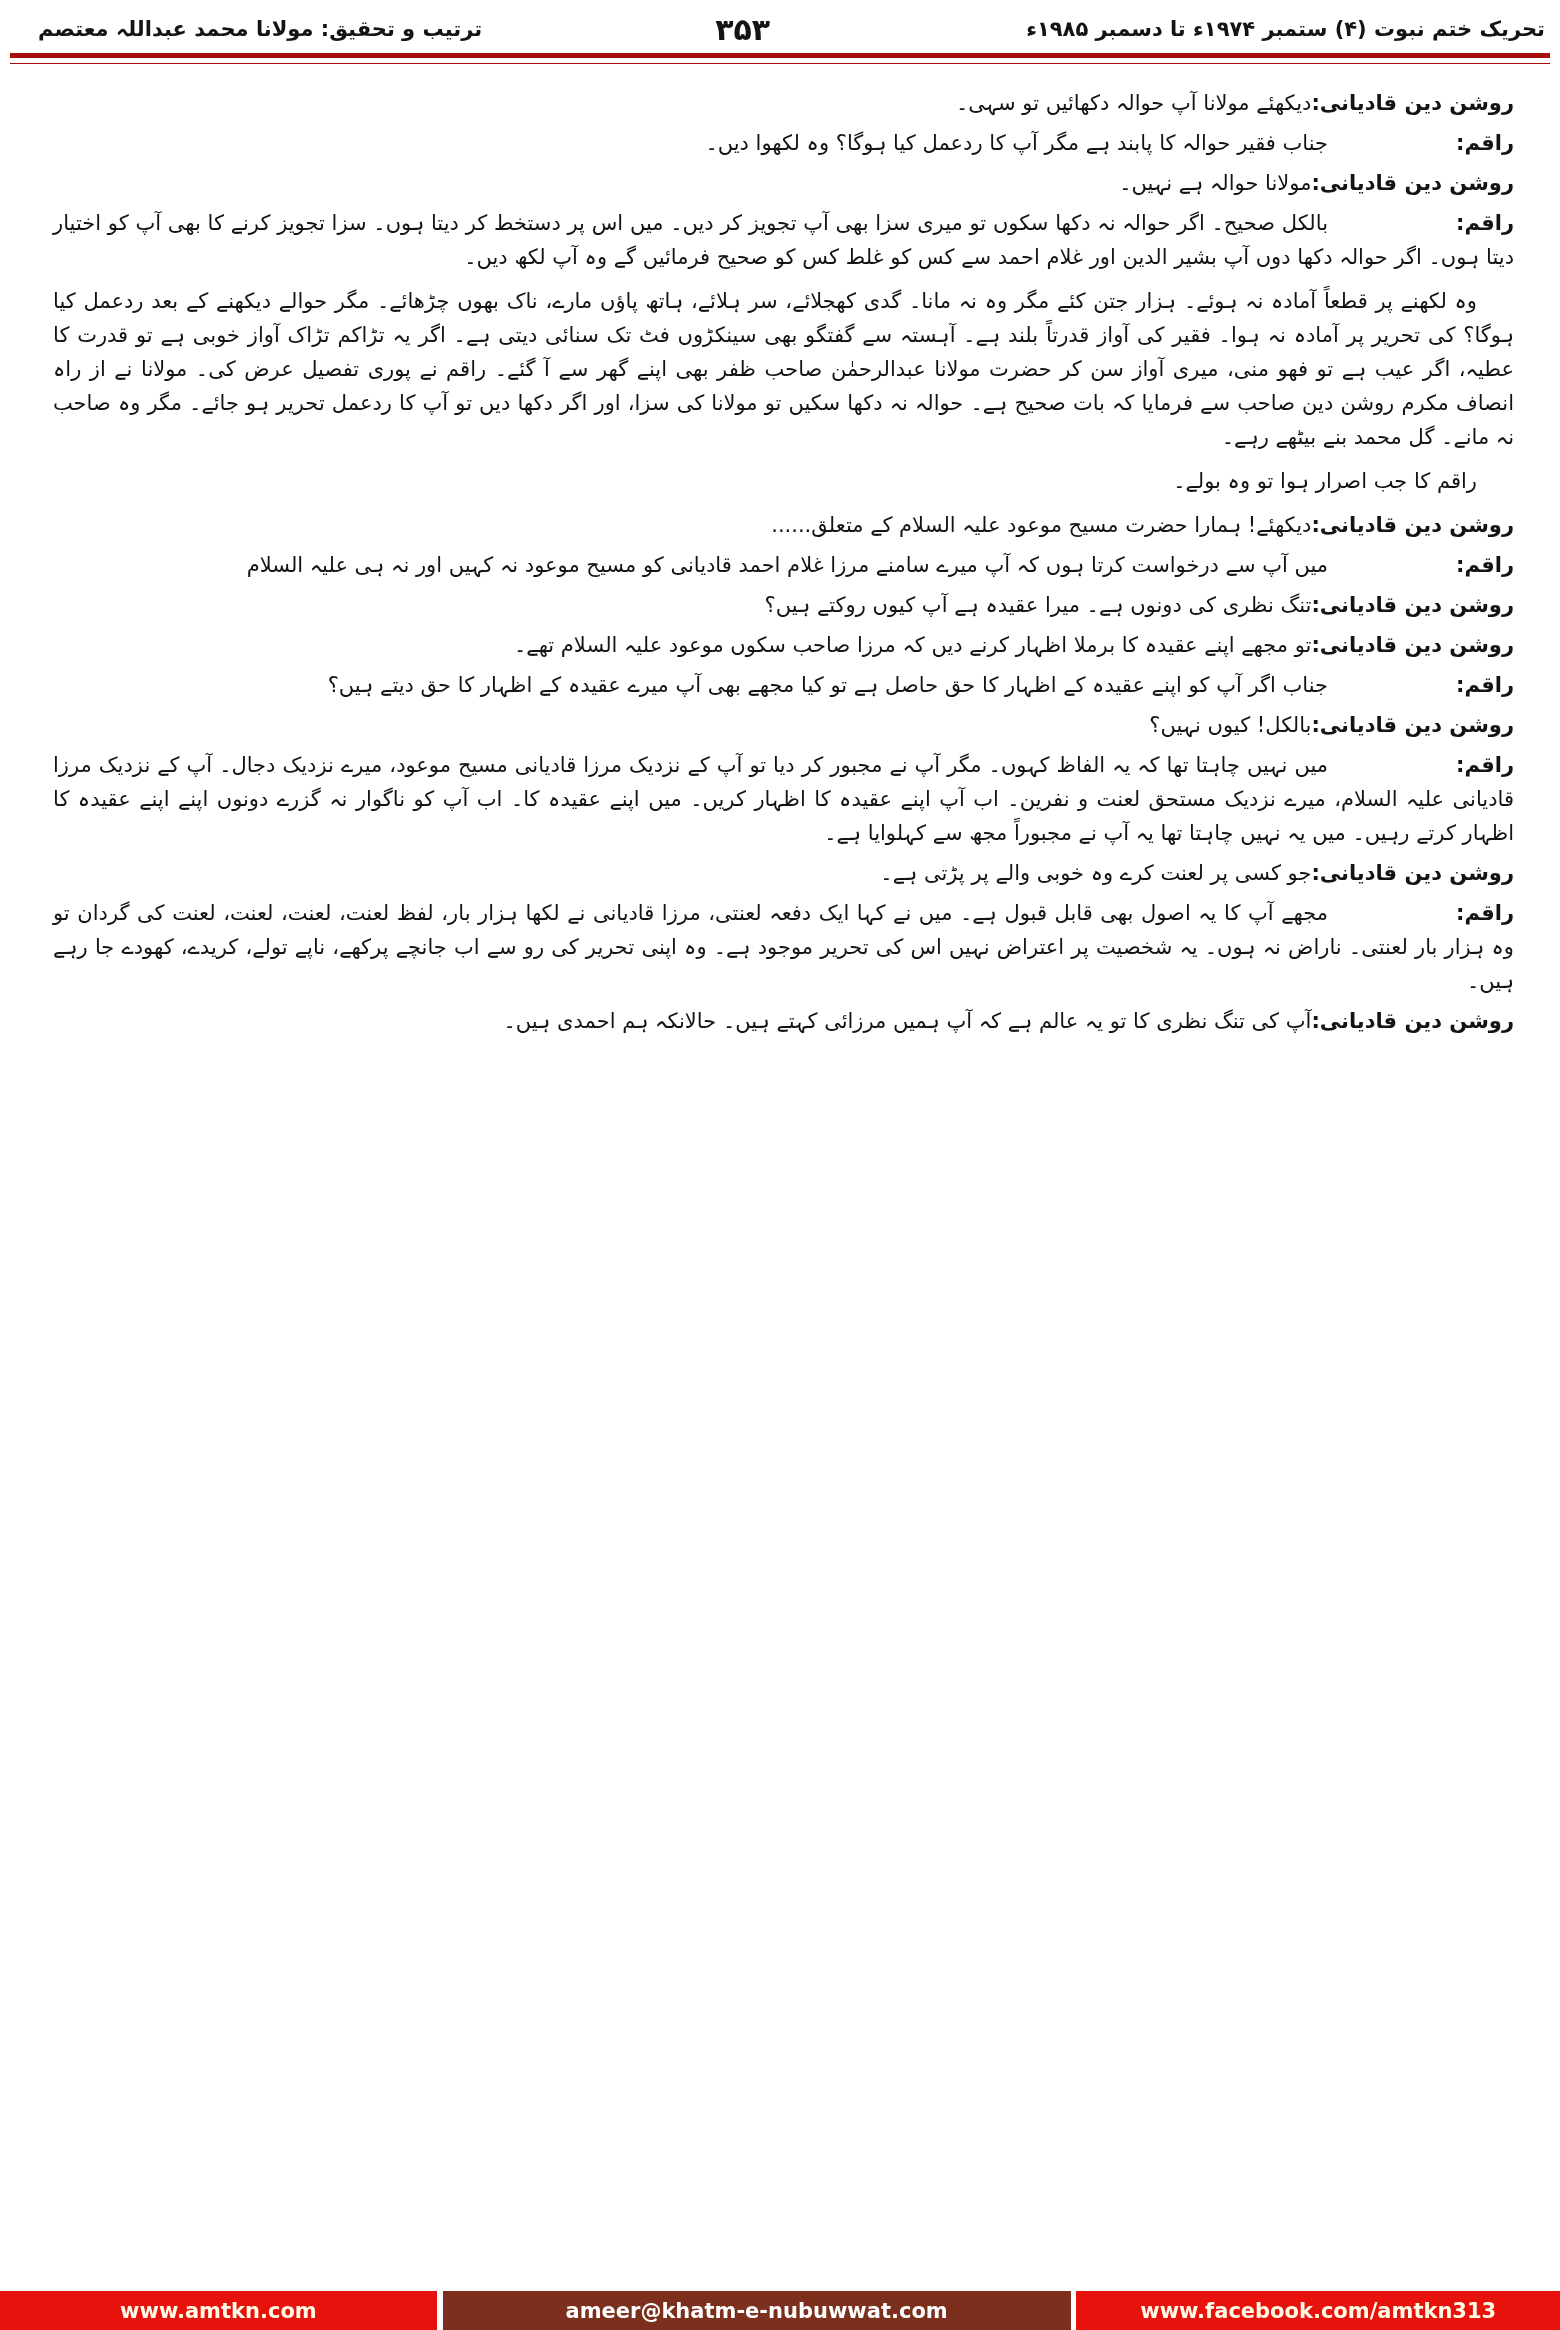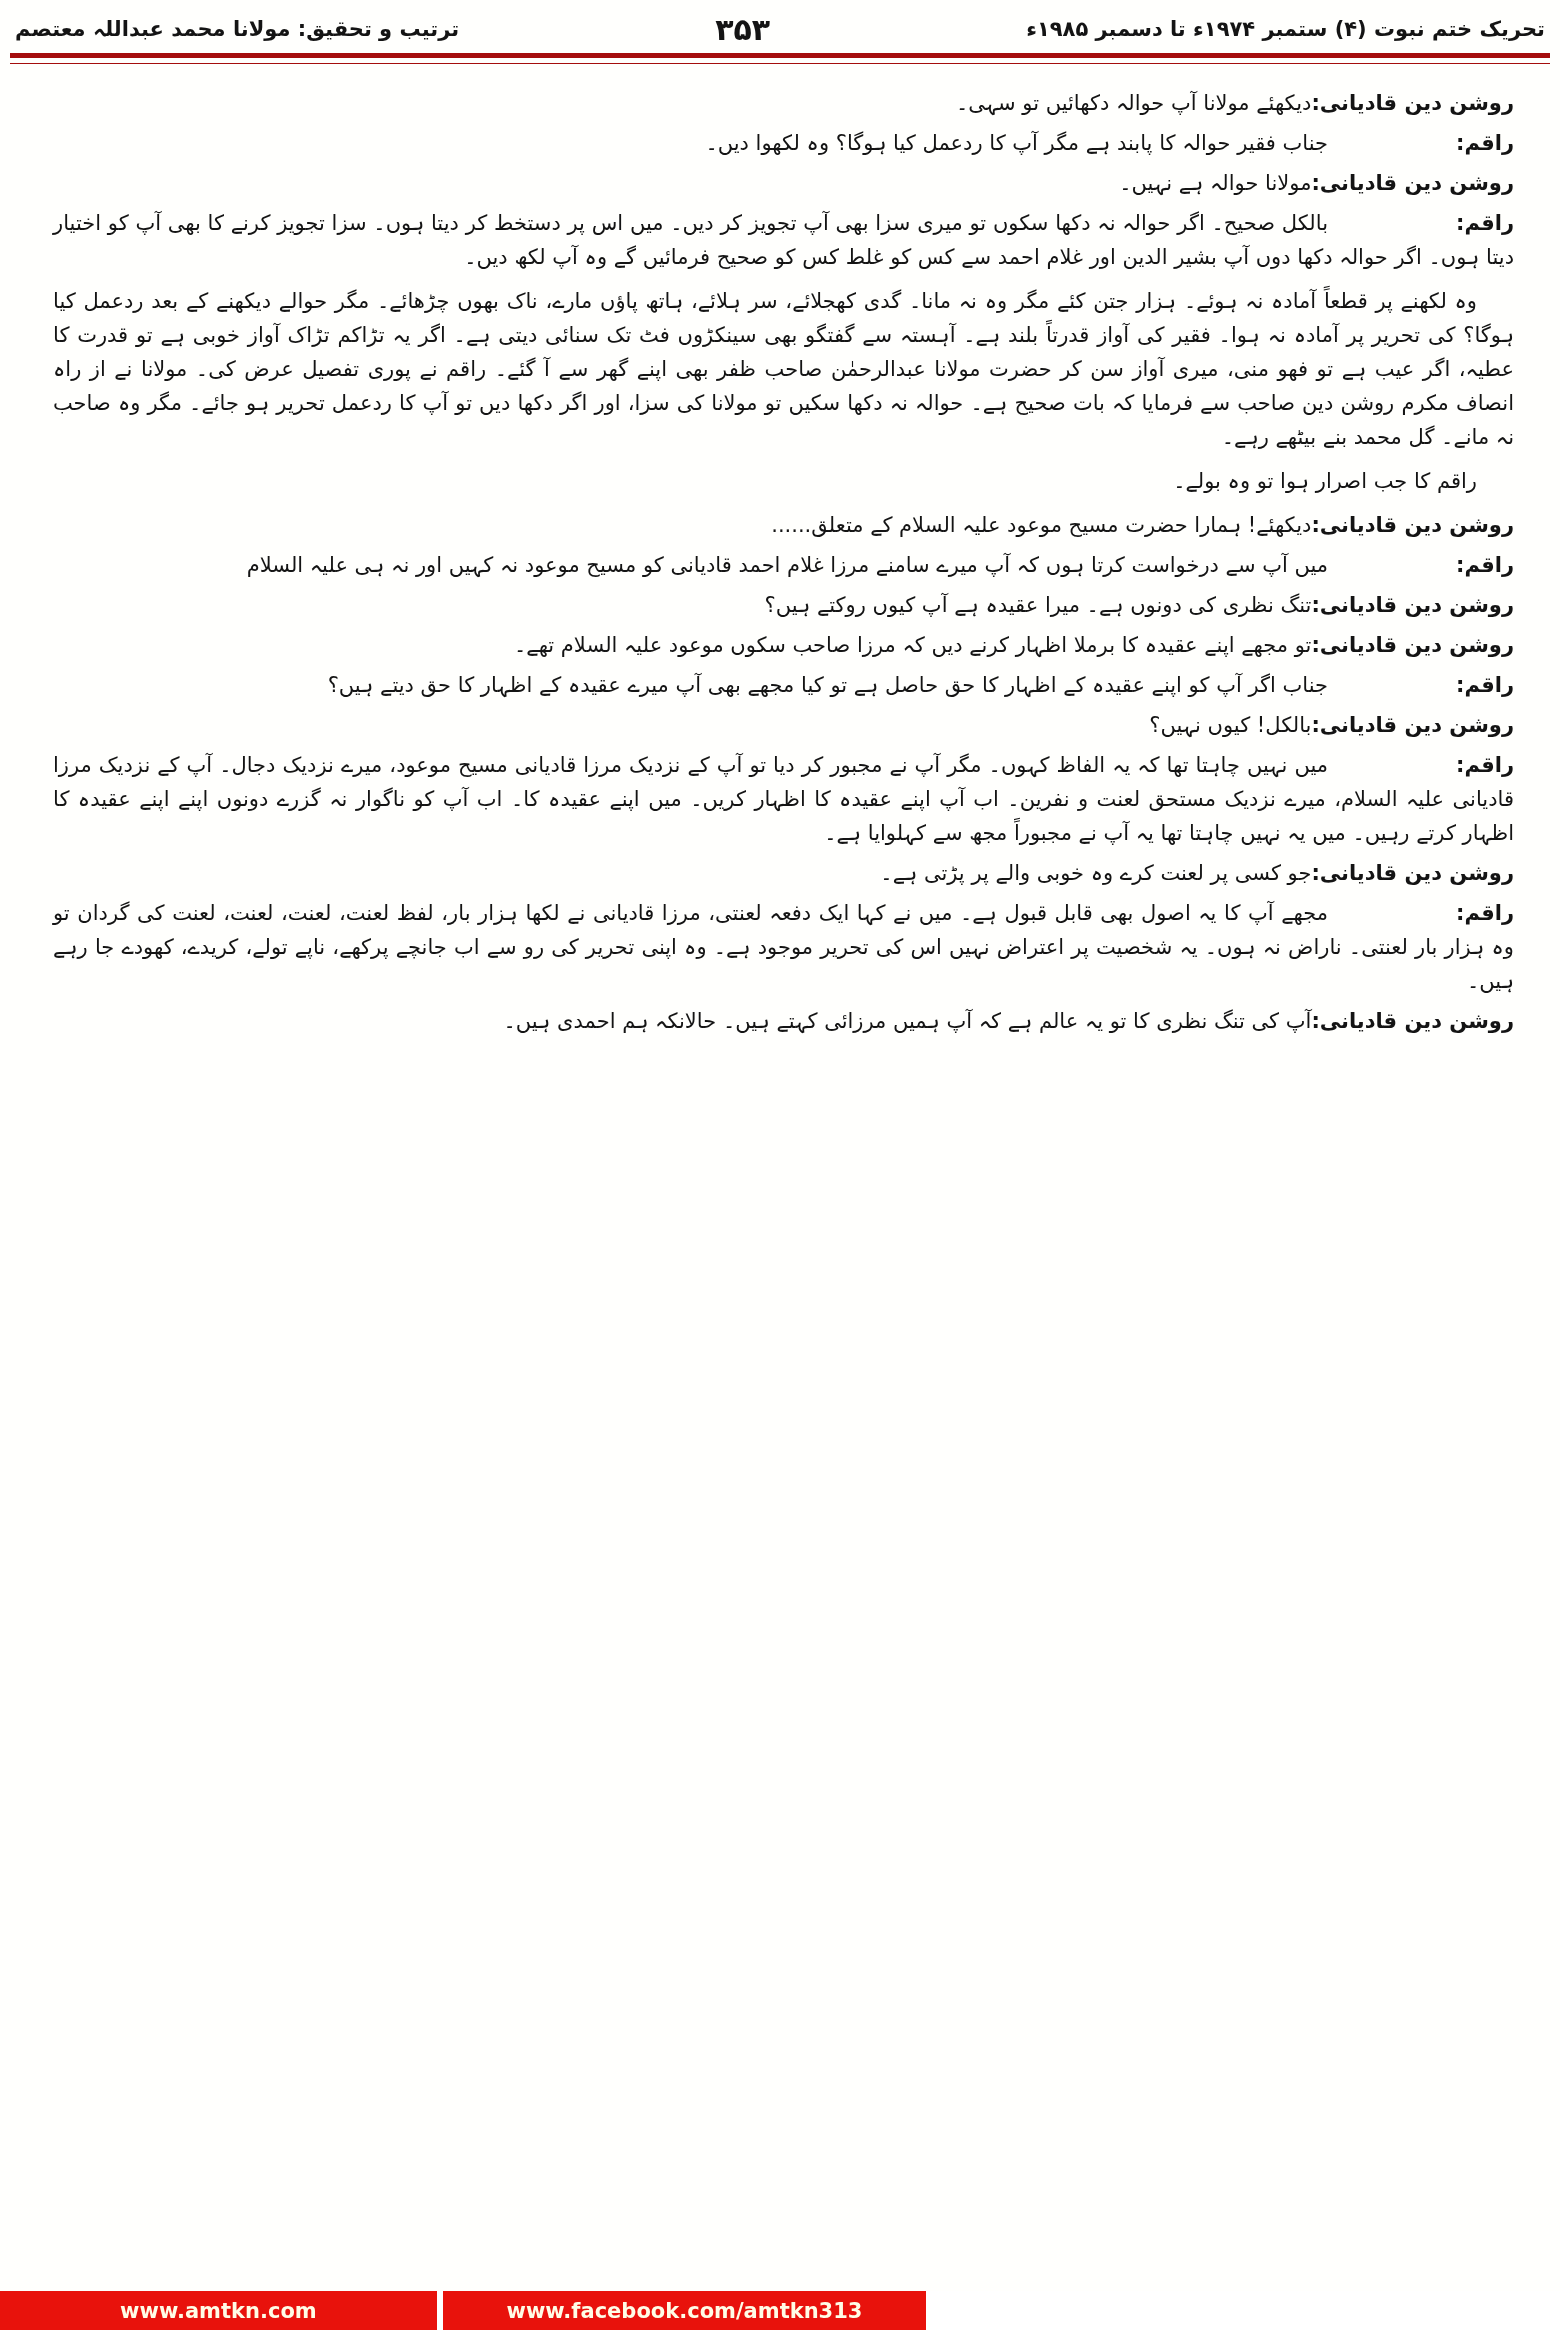--- a/index.html
+++ b/index.html
@@ -17,21 +17,21 @@
     display: flex; flex-direction: column;
     overflow: hidden;
   }
   
   header {
     direction: rtl;
     display: flex; justify-content: space-between; align-items: center;
     padding: 11.8px 15px 5px 15px;
     font-weight: bold; font-size: 21px;
   }
-  .h-side { white-space: nowrap; }
+  .h-side { white-space: nowrap; margin-left: 23px; }
   .page-number { font-size: 30px; font-weight: bold; letter-spacing: 1.7px; }
   .double-rule {
     margin: 1.7px 10px 0 10px;
     height: 11px;
     border-top: 5px solid var(--rule, #a50d0d);
     border-bottom: 1.7px solid var(--rule, #a50d0d);
   }
   
   main {
     direction: rtl;
@@ -108,17 +108,18 @@
       <div class="block dialogue"><span class="speaker">راقم:</span><span class="speech">جناب اگر آپ کو اپنے عقیدہ کے اظہار کا حق حاصل ہے تو کیا مجھے بھی آپ میرے عقیدہ کے اظہار کا حق دیتے ہیں؟</span></div>
       <div class="block dialogue"><span class="speaker">روشن دین قادیانی:</span><span class="speech">بالکل! کیوں نہیں؟</span></div>
       <div class="block dialogue"><span class="speaker">راقم:</span><span class="speech">میں نہیں چاہتا تھا کہ یہ الفاظ کہوں۔ مگر آپ نے مجبور کر دیا تو آپ کے نزدیک مرزا قادیانی مسیح موعود، میرے نزدیک دجال۔ آپ کے نزدیک مرزا قادیانی علیہ السلام، میرے نزدیک مستحق لعنت و نفرین۔ اب آپ اپنے عقیدہ کا اظہار کریں۔ میں اپنے عقیدہ کا۔ اب آپ کو ناگوار نہ گزرے دونوں اپنے اپنے عقیدہ کا اظہار کرتے رہیں۔ میں یہ نہیں چاہتا تھا یہ آپ نے مجبوراً مجھ سے کہلوایا ہے۔</span></div>
       <div class="block dialogue"><span class="speaker">روشن دین قادیانی:</span><span class="speech">جو کسی پر لعنت کرے وہ خوبی والے پر پڑتی ہے۔</span></div>
       <div class="block dialogue"><span class="speaker">راقم:</span><span class="speech">مجھے آپ کا یہ اصول بھی قابل قبول ہے۔ میں نے کہا ایک دفعہ لعنتی، مرزا قادیانی نے لکھا ہزار بار، لفظ لعنت، لعنت، لعنت، لعنت کی گردان تو وہ ہزار بار لعنتی۔ ناراض نہ ہوں۔ یہ شخصیت پر اعتراض نہیں اس کی تحریر موجود ہے۔ وہ اپنی تحریر کی رو سے اب جانچے پرکھے، ناپے تولے، کریدے، کھودے جا رہے ہیں۔</span></div>
       <div class="block dialogue"><span class="speaker">روشن دین قادیانی:</span><span class="speech">آپ کی تنگ نظری کا تو یہ عالم ہے کہ آپ ہمیں مرزائی کہتے ہیں۔ حالانکہ ہم احمدی ہیں۔</span></div>
     </main>
 
   <footer>
     <div class="foot-box side">www.amtkn.com</div>
+    <div class="foot-box mid">ameer@khatm-e-nubuwwat.com</div>
     <div class="foot-box side right">www.facebook.com/amtkn313</div>
   </footer>
 
 </div>
 
 
 </body></html>

